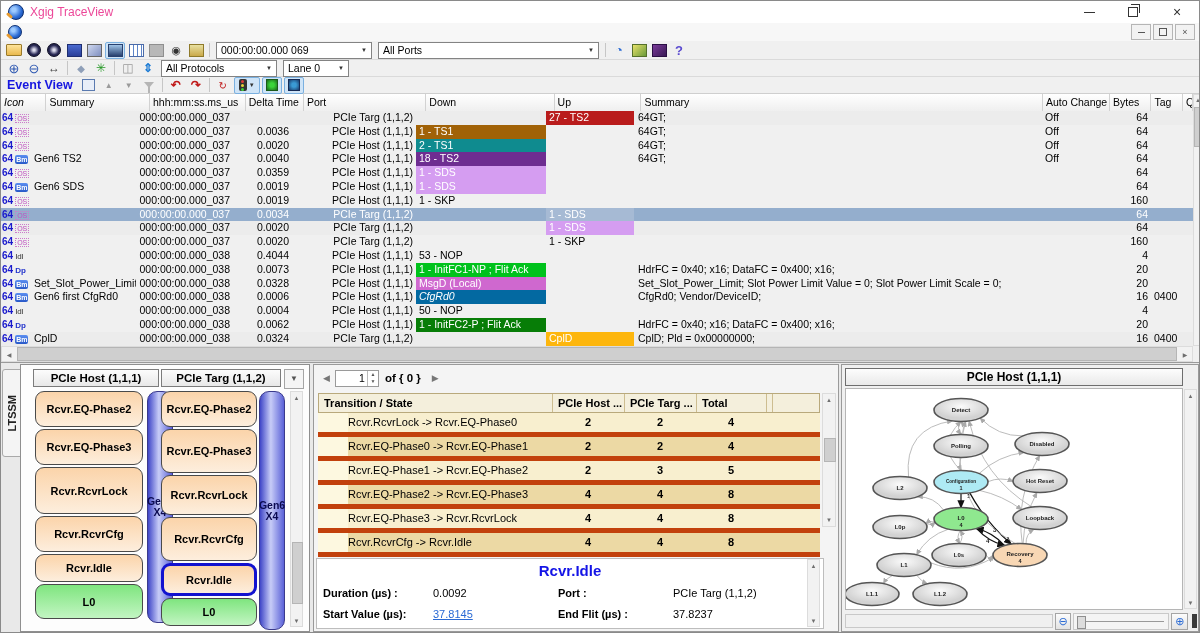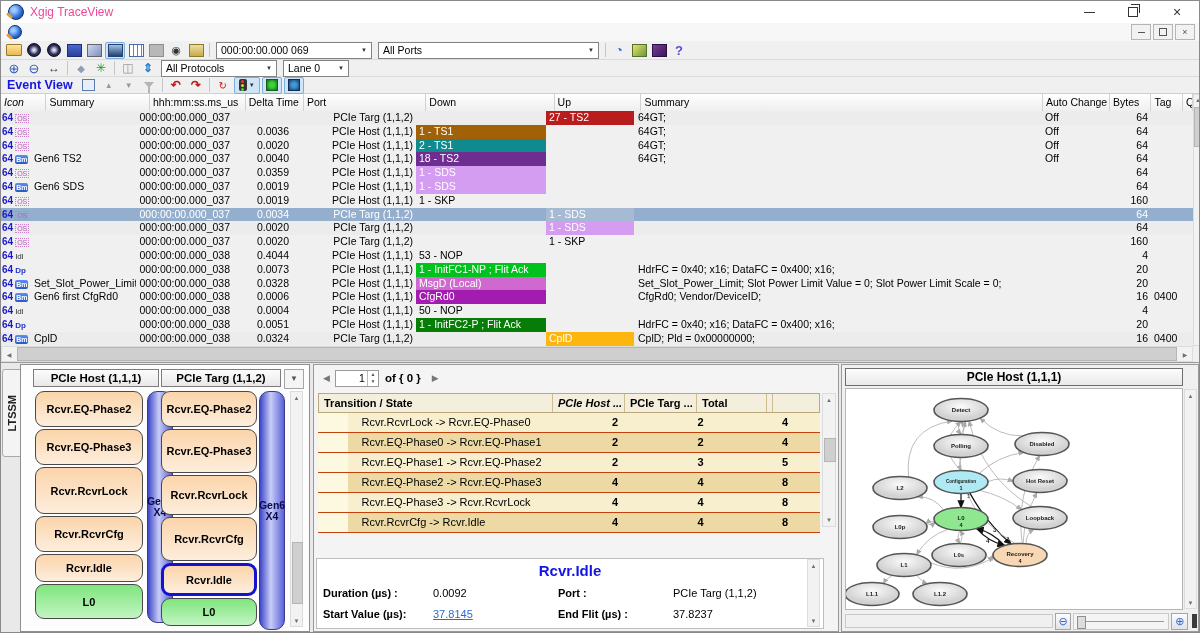--- a/index.html
+++ b/index.html
@@ -87,21 +87,21 @@
   #mid-nav{position:absolute;left:4px;top:3px;height:20px;display:flex;align-items:center;}
   .navarr{color:#777;font-size:9px;padding:0 5px;}
   #spinbox{width:42px;height:15px;border:1px solid #9a9a9a;background:#fff;display:flex;align-items:center;}
   #spin-val{flex:1;text-align:right;padding-right:2px;font-size:10.5px;}
   .spinners{width:10px;height:100%;border-left:1px solid #bbb;display:flex;flex-direction:column;}
   .spinners i{flex:1;font-style:normal;font-size:5px;color:#555;text-align:center;line-height:7px;}
   #nav-of{font-weight:bold;font-size:11.5px;margin:0 6px;}
   #tr-table{position:absolute;left:4px;top:28px;width:502px;}
   #tr-head{display:flex;height:20px;background:#f4efdc;border:1px solid #b9a97c;box-sizing:border-box;font-weight:bold;font-size:11px;}
   #tr-head div{padding:3px 0 0 5px;border-right:1px solid #cdbd90;box-sizing:border-box;overflow:hidden;white-space:nowrap;}
-  .tr-row{display:flex;height:19px;line-height:19px;font-size:11px;border-bottom:1px solid #c2410c;justify-content:space-between;}
+  .tr-row{display:flex;height:19px;line-height:19px;font-size:11px;border-bottom:5px solid #c2410c;}
   .tr-row .c-ind{background:#fdf8e0;}
   .tr-row.alt0{background:#f8efcf;}
   .tr-row.alt1{background:#ecd9a4;}
   .tr-num{text-align:center;font-weight:bold;}
   #tr-vsb{left:508px;top:28px;width:14px;height:134px;}
   #tr-vsb .btn{width:12px;height:12px;}
   #tr-vsb .thumb{position:absolute;left:1px;top:44px;width:10px;height:22px;}
   #ssi-header{position:absolute;left:2px;top:176px;width:508px;height:16px;background:linear-gradient(180deg,#fcd9b5,#f8e9d9);border:1px solid #5a5a5a;box-sizing:border-box;font-weight:bold;font-size:11.5px;padding:1px 0 0 4px;}
   #ssi-body{position:absolute;left:2px;top:193px;width:508px;height:71px;background:#fff;border:1px solid #bdbdbd;box-sizing:border-box;}
   #ssi-state{text-align:center;color:#1414e6;font-weight:bold;font-size:15px;margin-top:3px;}
@@ -474,21 +474,21 @@
         <div class="tcell" style="width: 32px; padding-left: 3px;"></div>
         <div class="tcell" style="width: 10px;"></div>
       </div>
       <div class="trow">
         <div class="tcell" style="width: 30px;"><span class="ic64">64</span><span class="sub sub-bm">Bm</span></div>
         <div class="tcell" style="width: 105px; padding-left: 3px;">Gen6 first CfgRd0</div>
         <div class="tcell cell-r" style="width: 97px;">000:00:00.000_038</div>
         <div class="tcell cell-r" style="width: 59px;">0.0006</div>
         <div class="tcell cell-r" style="width: 124px;">PCIe Host (1,1,1)</div>
         <div class="tcell" style="width: 130px;">
-          <div class="chip" style="background: #a21caf;">CfgRd0</div>
+          <div class="chip" style="background: #0369a1; font-style: italic;">CfgRd0</div>
         </div>
         <div class="tcell" style="width: 88px;"></div>
         <div class="tcell" style="width: 407px; padding-left: 4px;">CfgRd0; Vendor/DeviceID;</div>
         <div class="tcell" style="width: 68px; padding-left: 4px;"></div>
         <div class="tcell cell-r" style="width: 42px;">16</div>
         <div class="tcell" style="width: 32px; padding-left: 3px;">0400</div>
         <div class="tcell" style="width: 10px;"></div>
       </div>
       <div class="trow">
         <div class="tcell" style="width: 30px;"><span class="ic64">64</span><span class="sub sub-idl">Idl</span></div>
@@ -501,21 +501,21 @@
         <div class="tcell" style="width: 407px; padding-left: 4px;"></div>
         <div class="tcell" style="width: 68px; padding-left: 4px;"></div>
         <div class="tcell cell-r" style="width: 42px;">4</div>
         <div class="tcell" style="width: 32px; padding-left: 3px;"></div>
         <div class="tcell" style="width: 10px;"></div>
       </div>
       <div class="trow">
         <div class="tcell" style="width: 30px;"><span class="ic64">64</span><span class="sub sub-dp">Dp</span></div>
         <div class="tcell" style="width: 105px; padding-left: 3px;"></div>
         <div class="tcell cell-r" style="width: 97px;">000:00:00.000_038</div>
-        <div class="tcell cell-r" style="width: 59px;">0.0051</div>
+        <div class="tcell cell-r" style="width: 59px;">0.0062</div>
         <div class="tcell cell-r" style="width: 124px;">PCIe Host (1,1,1)</div>
         <div class="tcell" style="width: 130px;">
           <div class="chip" style="background: rgb(7, 125, 7);">1 - InitFC2-P ; Flit Ack</div>
         </div>
         <div class="tcell" style="width: 88px;"></div>
         <div class="tcell" style="width: 407px; padding-left: 4px;">HdrFC = 0x40; x16; DataFC = 0x400; x16;</div>
         <div class="tcell" style="width: 68px; padding-left: 4px;"></div>
         <div class="tcell cell-r" style="width: 42px;">20</div>
         <div class="tcell" style="width: 32px; padding-left: 3px;"></div>
         <div class="tcell" style="width: 10px;"></div>
@@ -598,21 +598,21 @@
               <i>▲</i>
               <i>▼</i>
             </span>
         </span>
         <span id="nav-of">of { 0 }</span>
         <span class="navarr">▶</span>
       </div>
       <div id="tr-table">
         <div id="tr-head">
             <div style="width: 234px;">Transition / State</div>
-            <div style="width: 72px; font-style: italic;">PCIe Host ...</div>
+            <div style="width: 72px;">PCIe Host ...</div>
             <div style="width: 72px;">PCIe Targ ...</div>
             <div style="width: 70px;">Total</div>
             <div></div>
           </div>
         <div id="tr-body">
             <div class="tr-row alt0">
               <div class="c-ind" style="width: 30px;"></div>
               <div style="width: 204px;">Rcvr.RcvrLock -&gt; Rcvr.EQ-Phase0</div>
               <div class="tr-num" style="width: 72px;">2</div>
               <div class="tr-num" style="width: 72px;">2</div>

